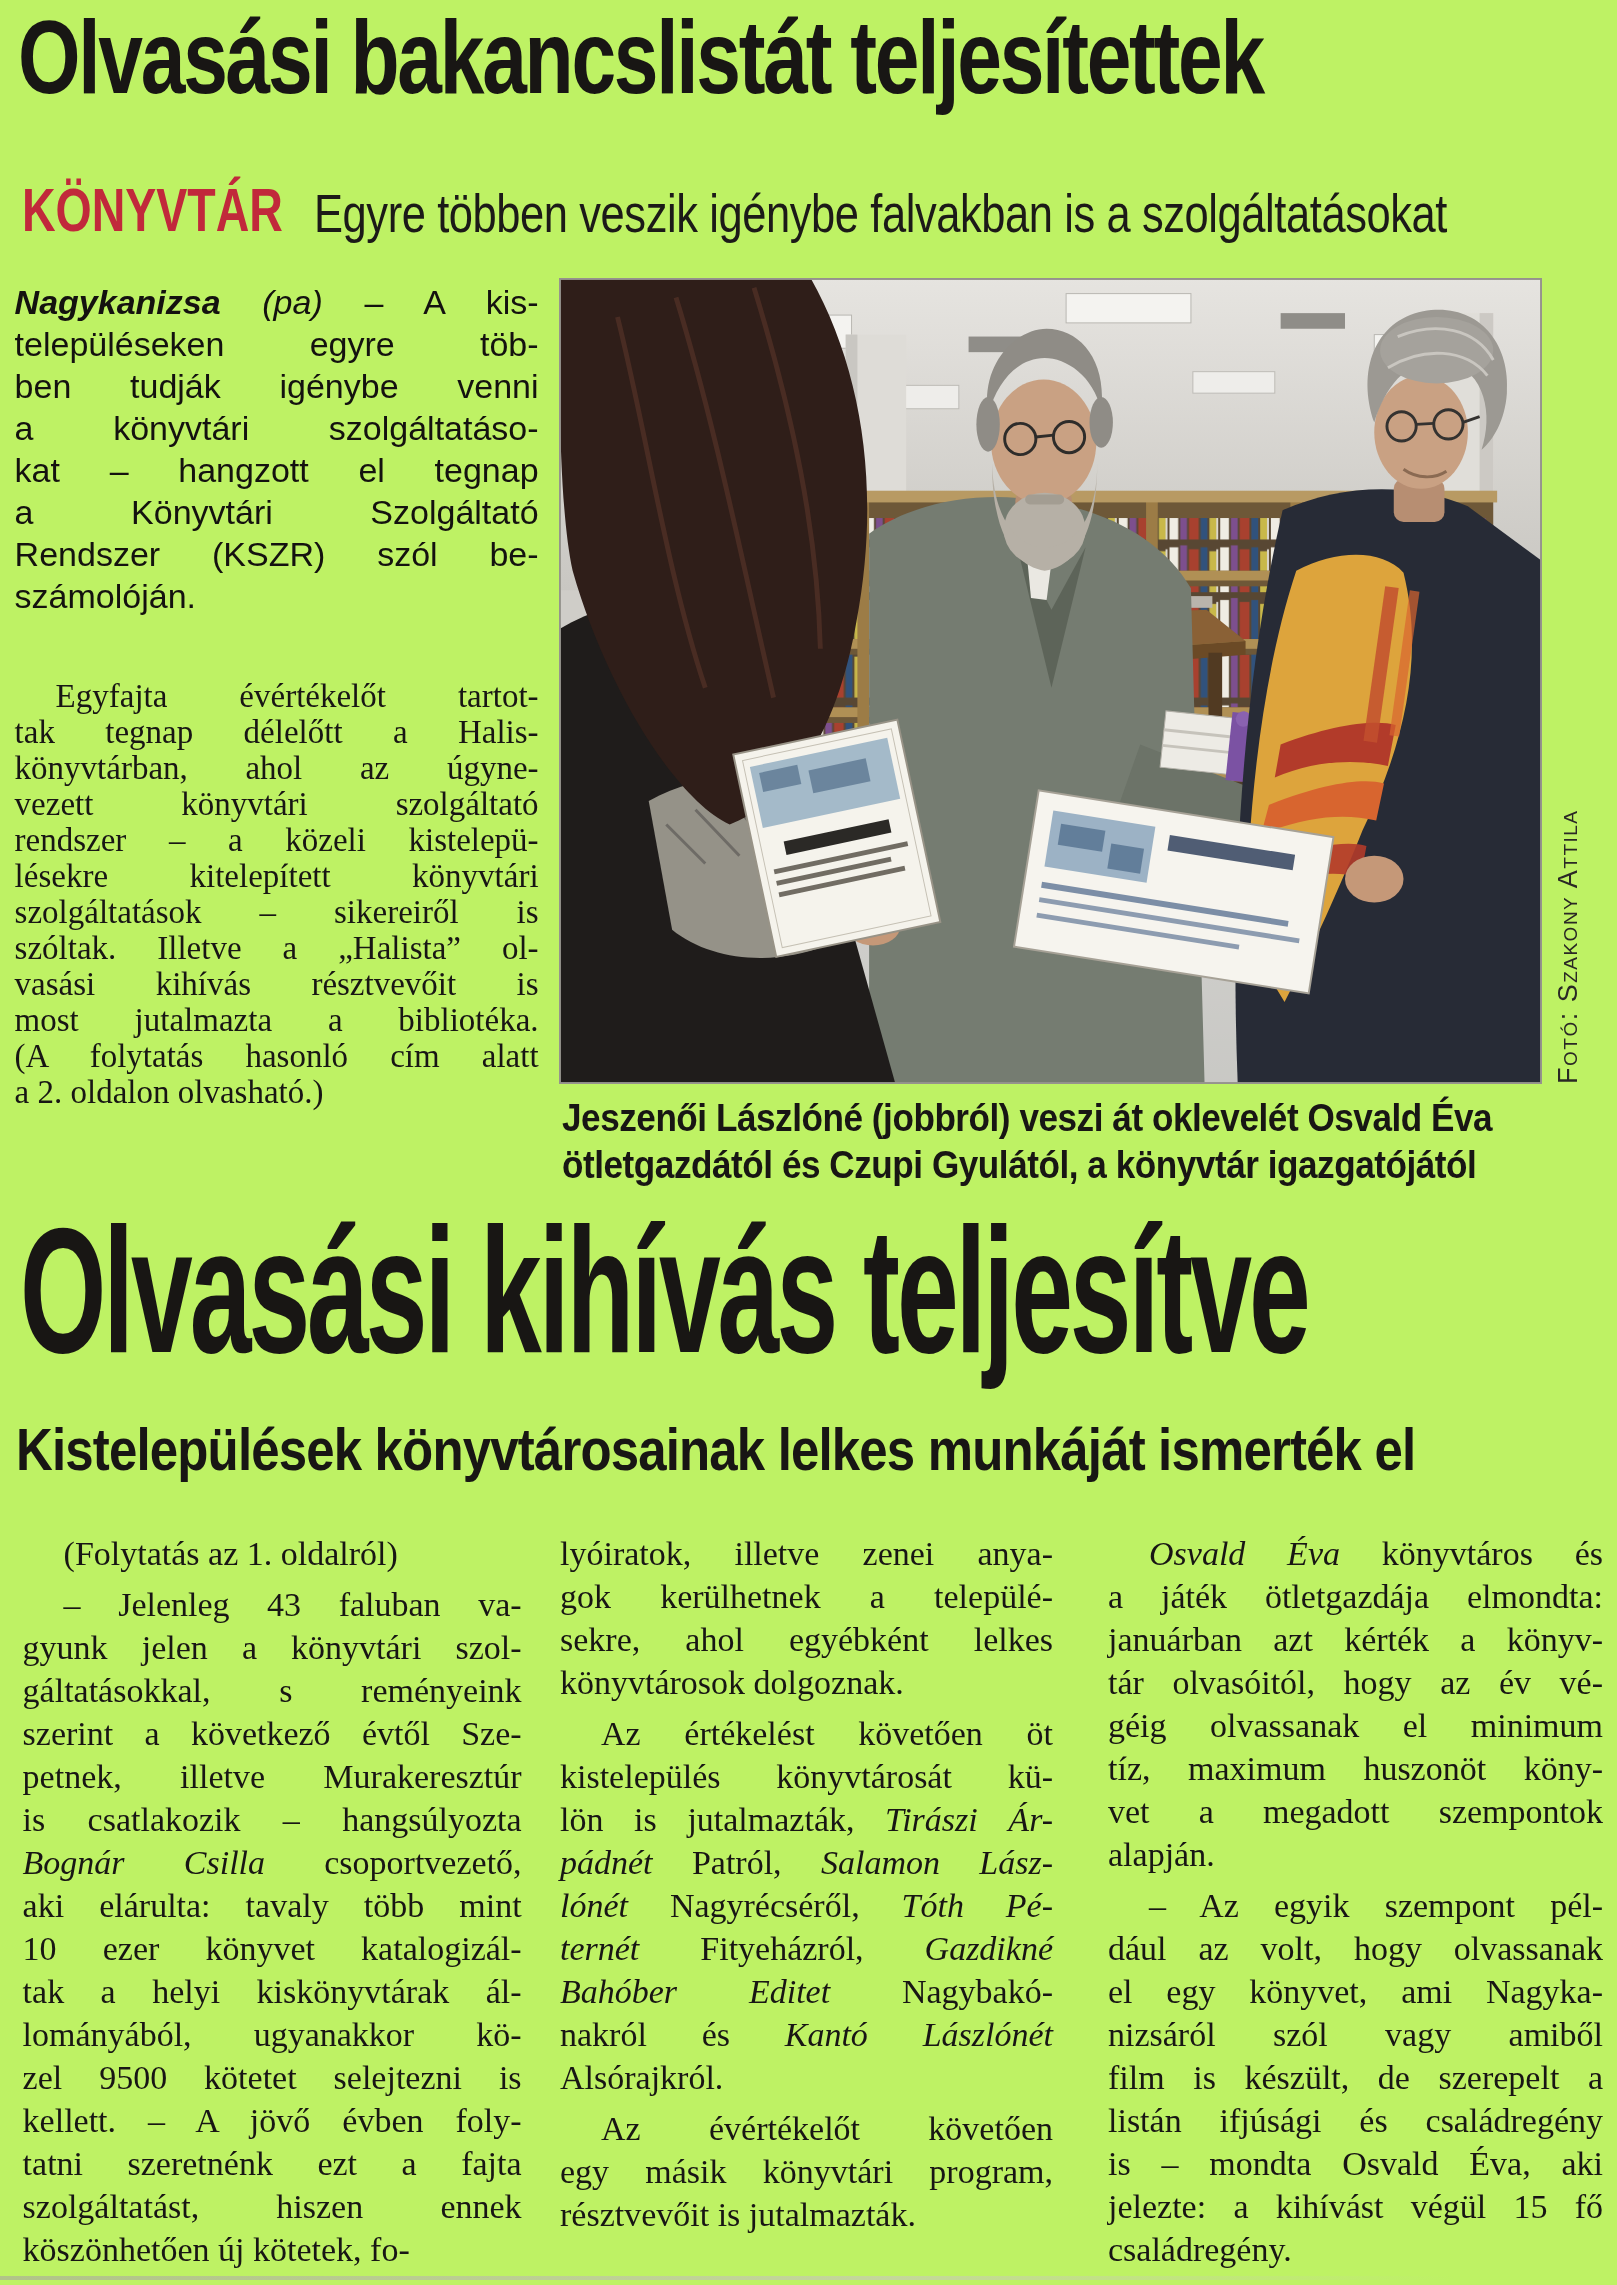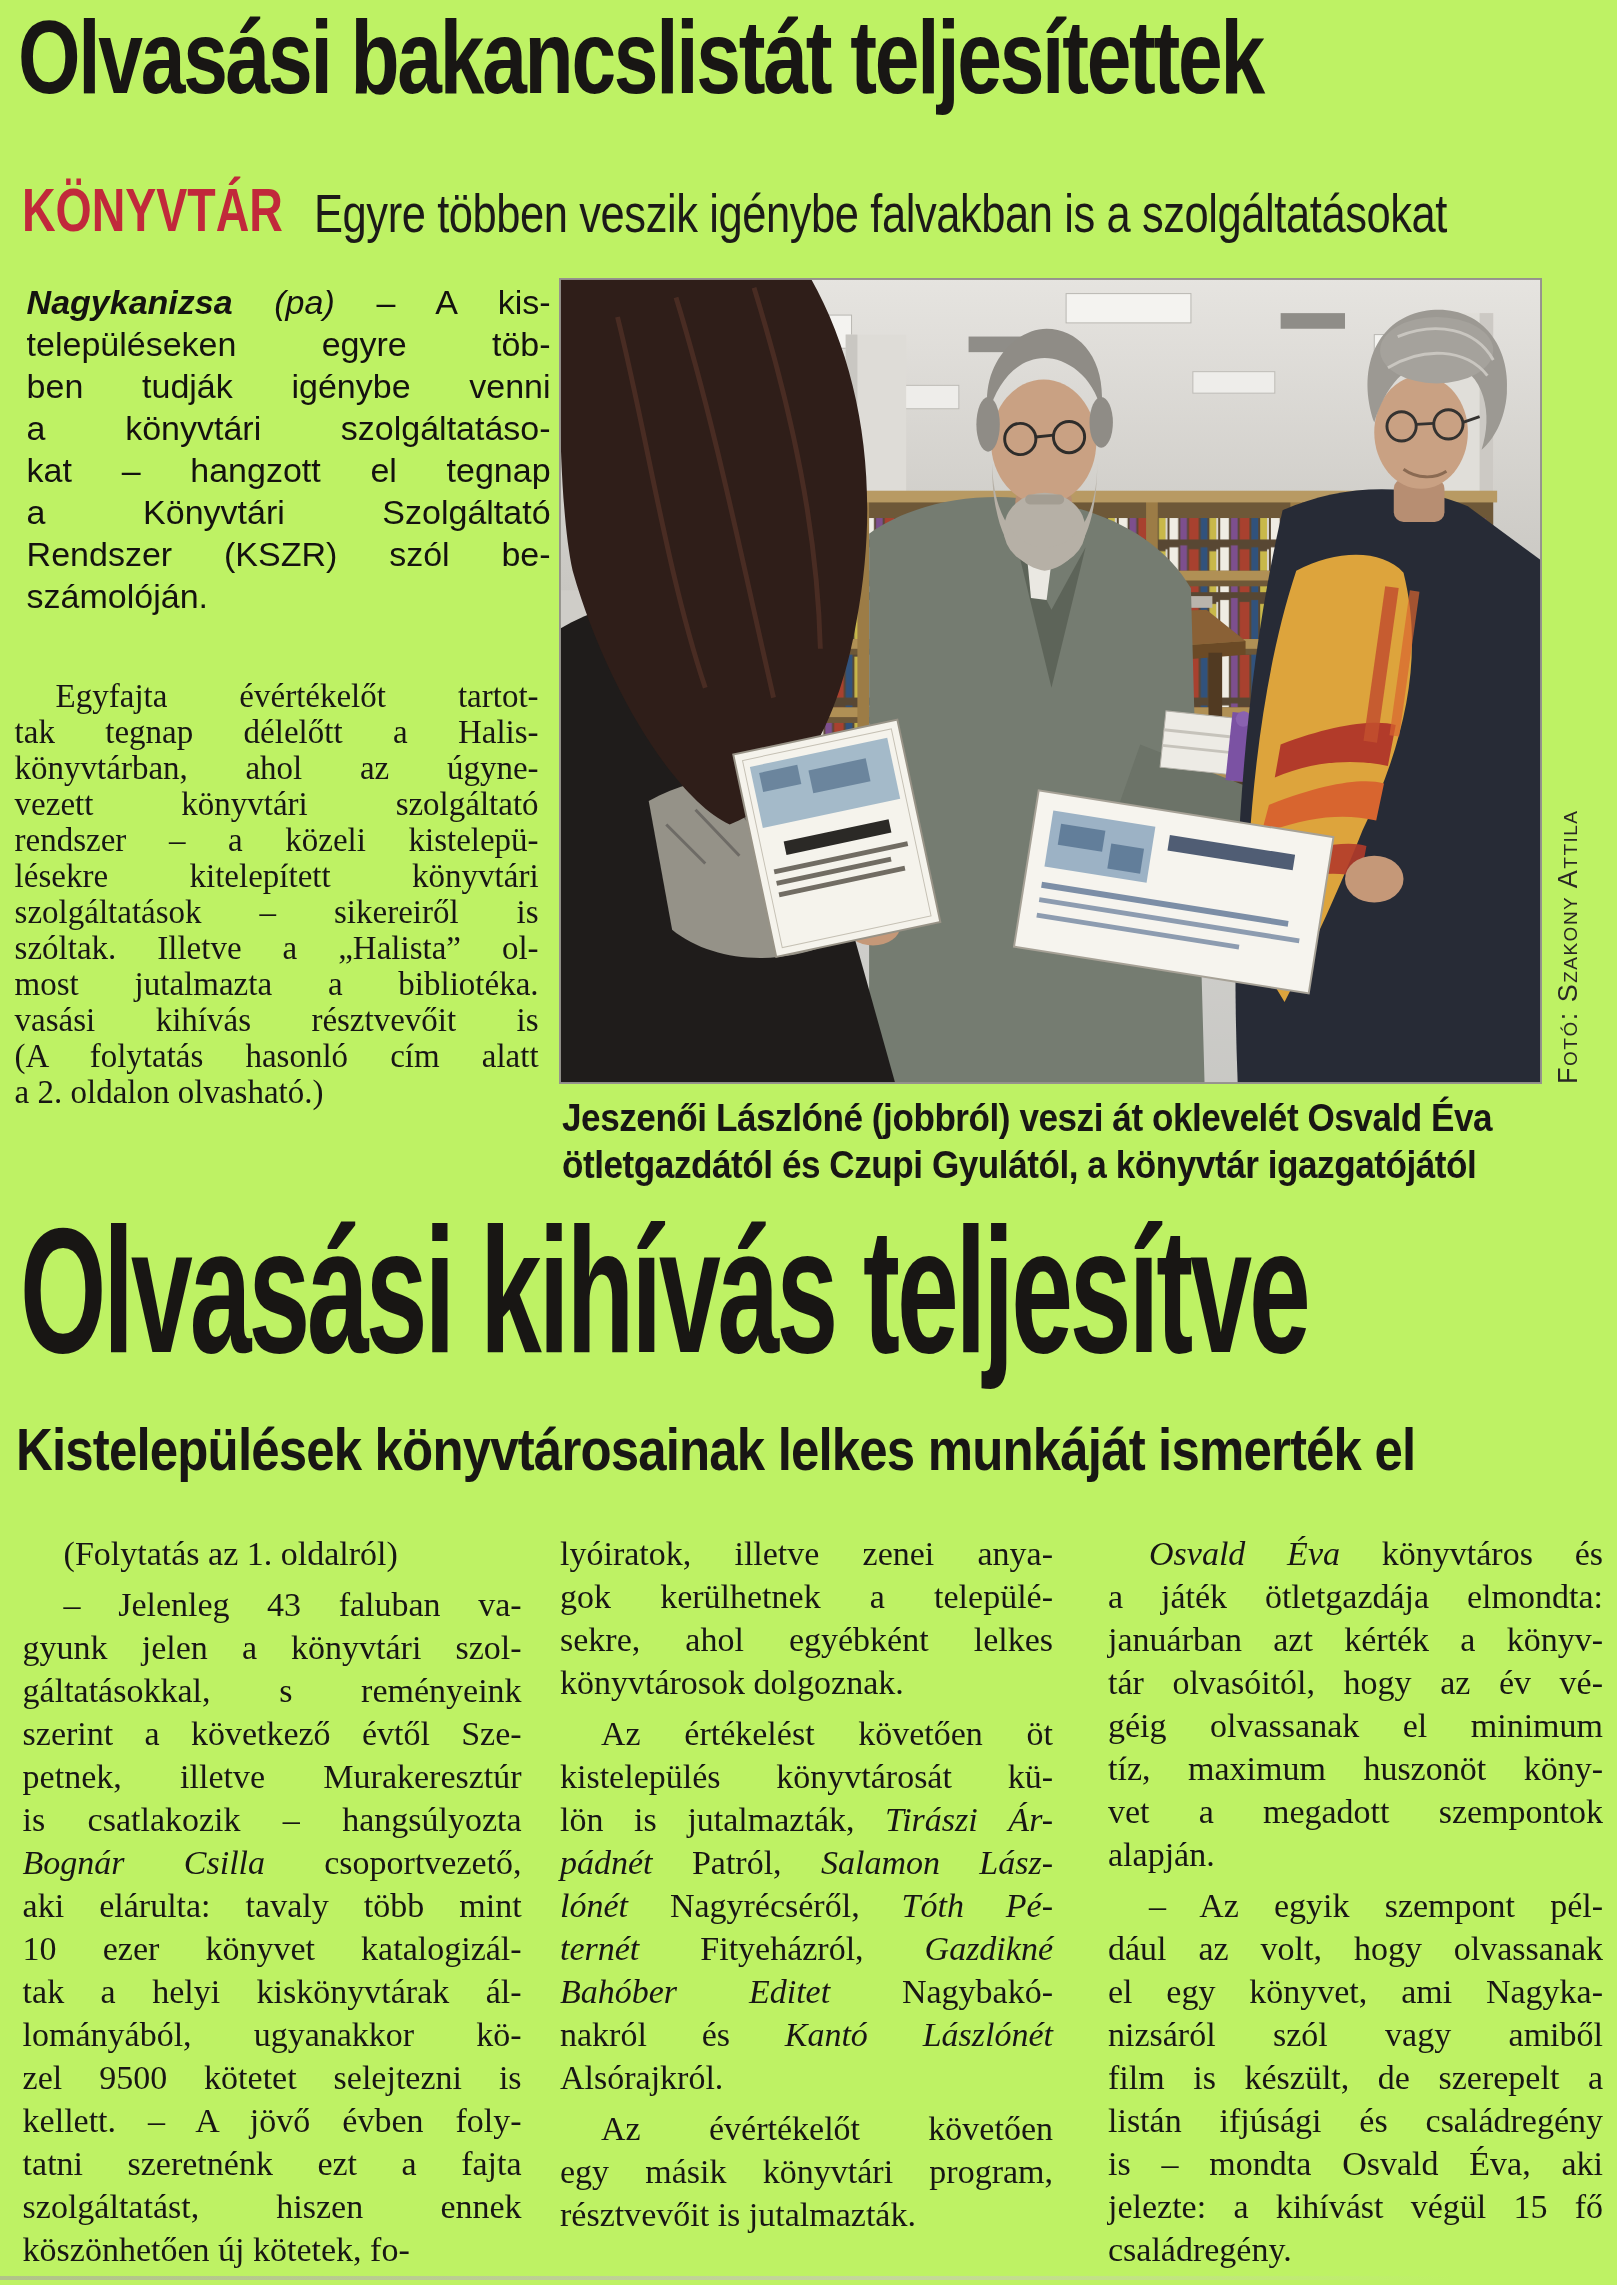--- a/index.html
+++ b/index.html
@@ -39,21 +39,21 @@
     font-size:60px;line-height:1;letter-spacing:-1px;
     transform:scaleX(0.85);transform-origin:0 0;white-space:nowrap;
   }
   
   .line{white-space:nowrap;text-align:justify;text-align-last:justify;}
   .line.last{text-align-last:left;}
   .line.indent{text-indent:41px;}
   .lead{
     position:absolute;left:14.6px;top:281px;width:524px;
     font-family:"Liberation Sans",sans-serif;
-    font-size:34px;line-height:42px;color:#14120f;margin-left:12px;
+    font-size:34px;line-height:42px;color:#14120f;
   }
   .lead-bold{font-weight:700;font-style:italic;}
   .lead-ital{font-style:italic;}
   .intro{
     position:absolute;left:14.6px;top:678px;width:524px;
     font-size:33px;line-height:36px;
   }
   .bcol{position:absolute;top:1524px;font-size:34px;line-height:43px;}
   .bcol .para{margin:8px;}
   .c1{left:14.6px;width:515px;}
@@ -111,22 +111,22 @@
 
   <div class="intro">
       <div class="line indent">Egyfajta évértékelőt tartot-</div>
       <div class="line">tak tegnap délelőtt a Halis-</div>
       <div class="line">könyvtárban, ahol az úgyne-</div>
       <div class="line">vezett könyvtári szolgáltató</div>
       <div class="line">rendszer – a közeli kistelepü-</div>
       <div class="line">lésekre kitelepített könyvtári</div>
       <div class="line">szolgáltatások – sikereiről is</div>
       <div class="line">szóltak. Illetve a „Halista” ol-</div>
+      <div class="line">vasási kihívás résztvevőit is</div>
       <div class="line">most jutalmazta a bibliotéka.</div>
-      <div class="line">vasási kihívás résztvevőit is</div>
       <div class="line">(A folytatás hasonló cím alatt</div>
       <div class="line last">a 2. oldalon olvasható.)</div>
     </div>
 
   <div class="photo">
     <svg viewBox="0 0 1008 826" preserveAspectRatio="none">
       <defs>
         <linearGradient id="gCeil" x1="0" y1="0" x2="0" y2="1">
           <stop offset="0" stop-color="#e6e4e0"></stop>
             <stop offset="1" stop-color="#c9c7c2"></stop>

